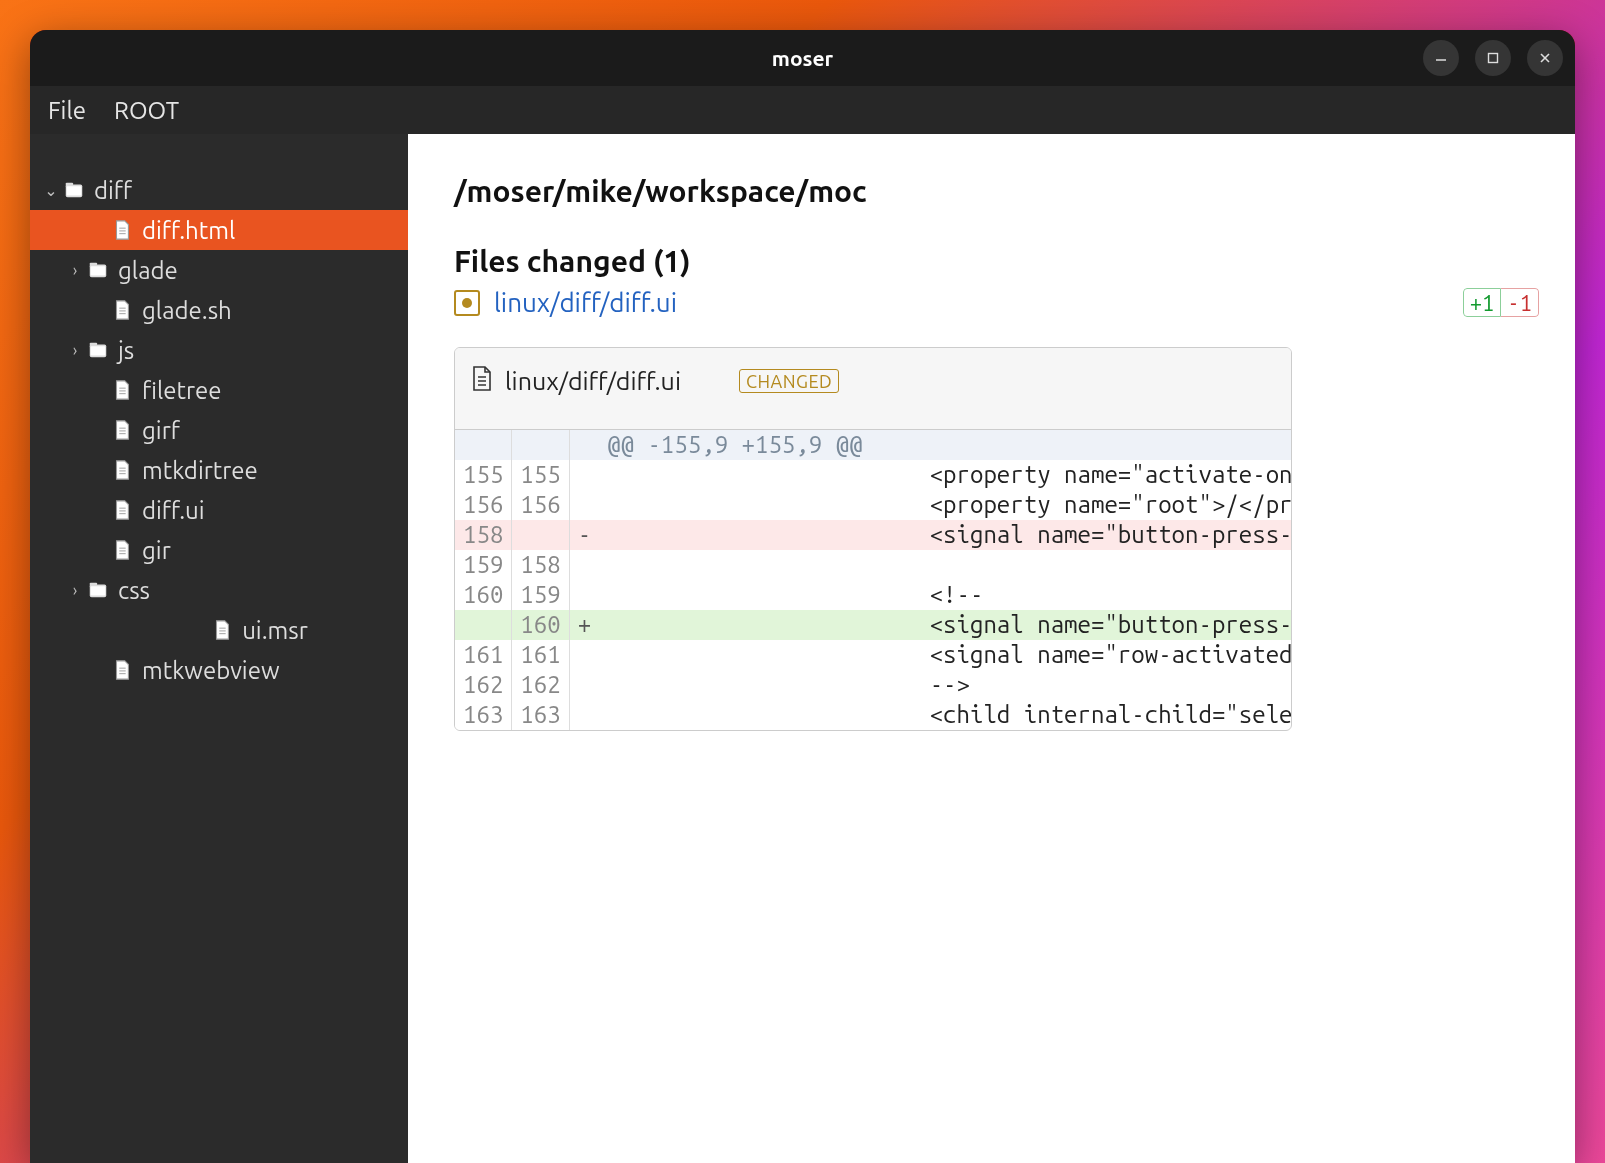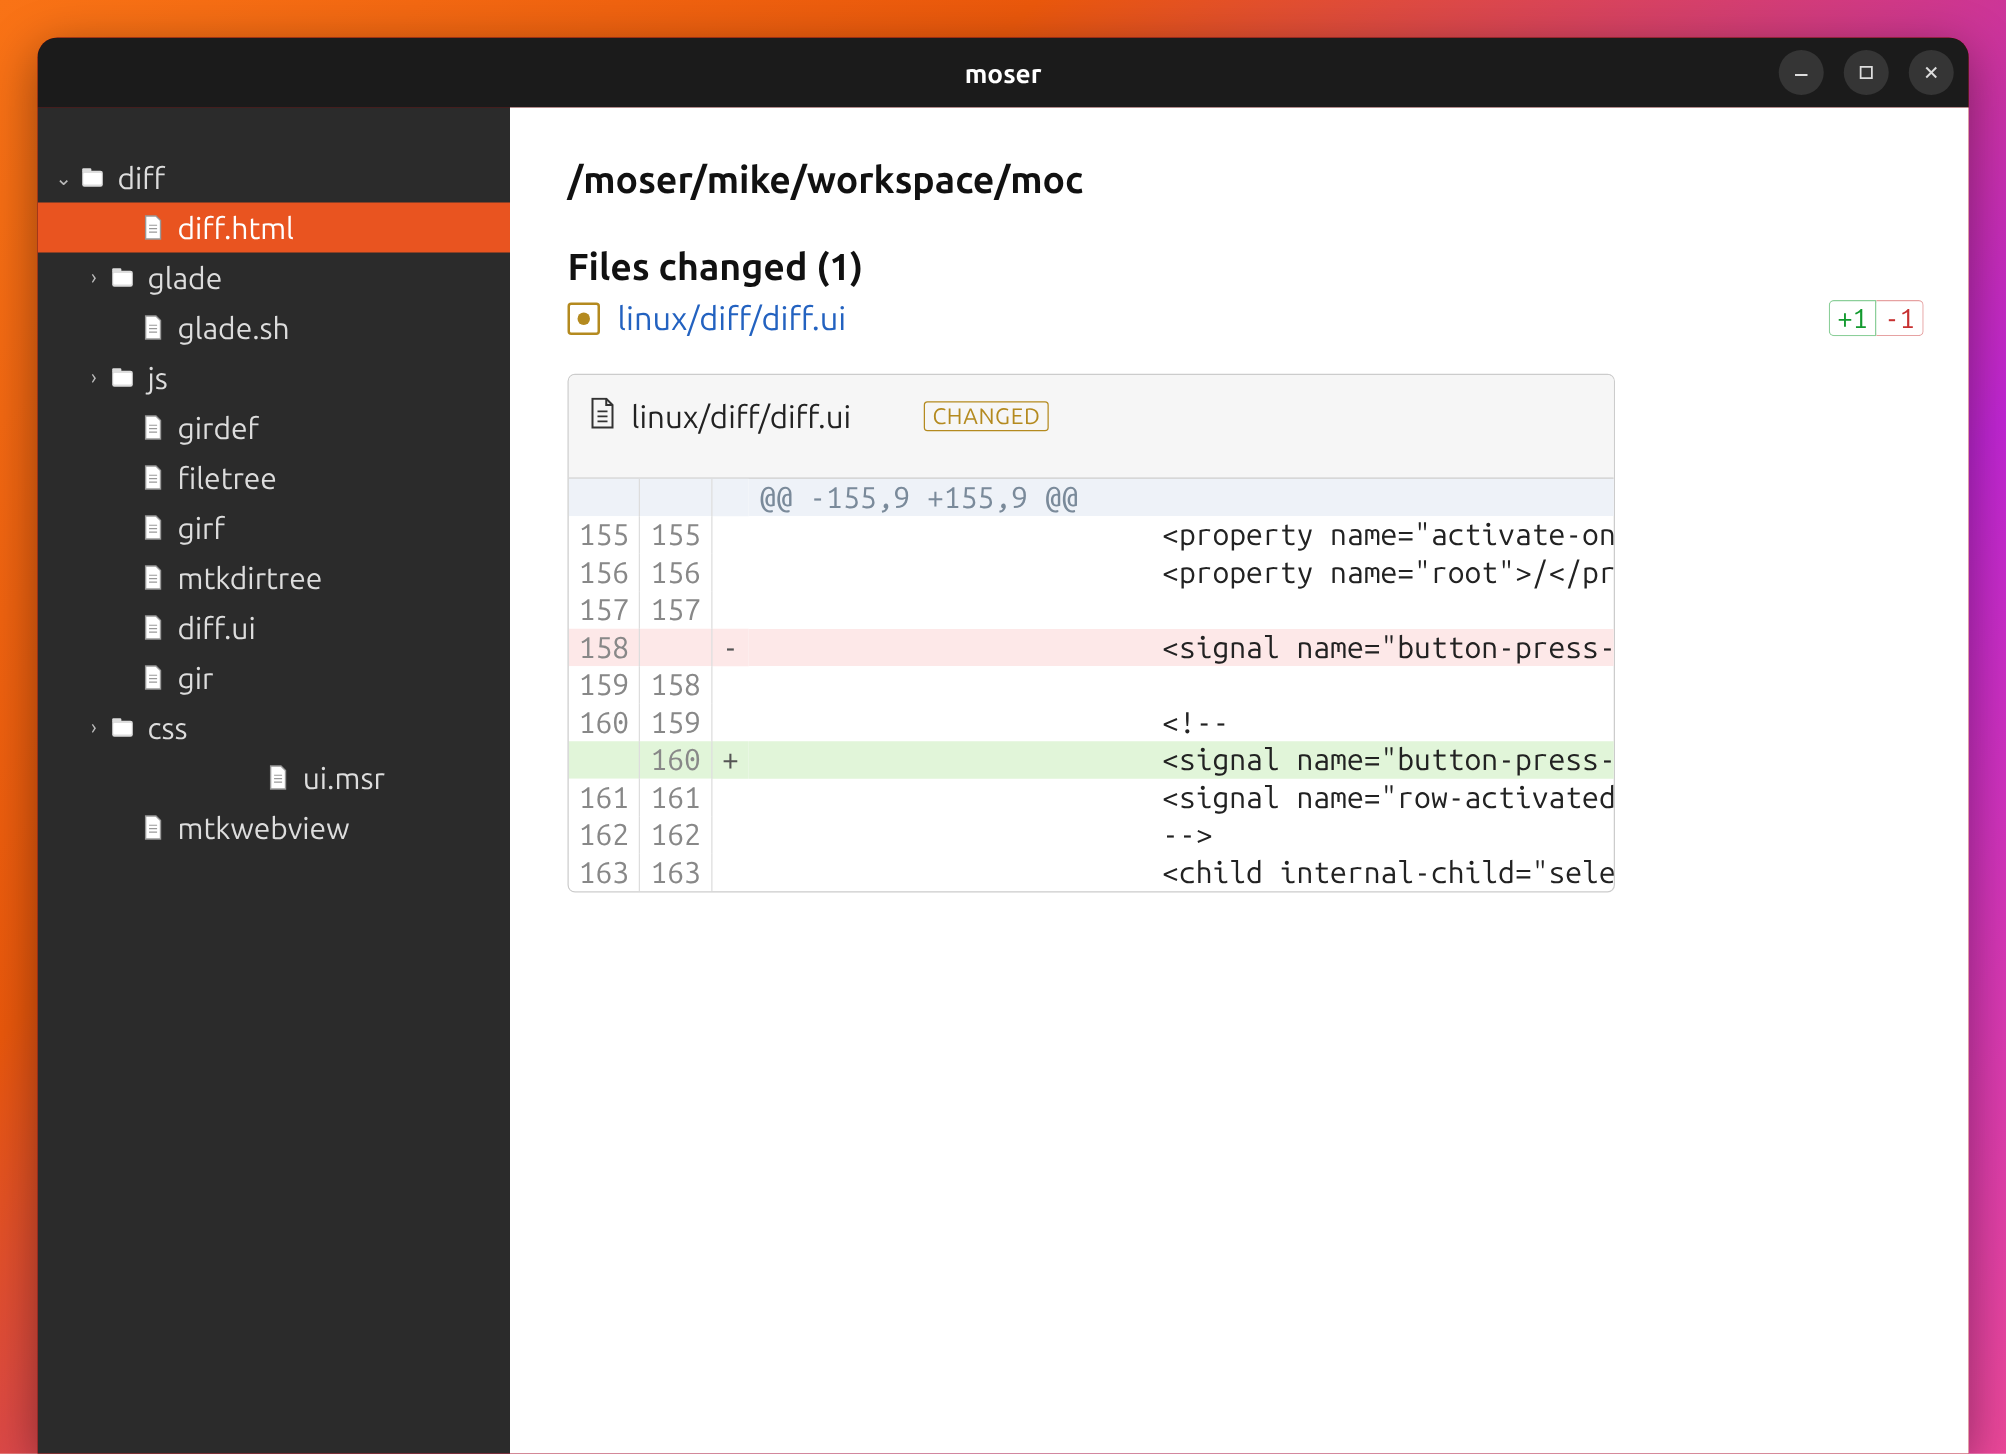--- a/index.html
+++ b/index.html
@@ -282,20 +282,24 @@
       </div>
       <div class="win-btn">
         <svg viewBox="0 0 14 14">
             <line x1="3" y1="3" x2="11" y2="11" stroke="currentColor" stroke-width="1.6"></line>
             <line x1="11" y1="3" x2="3" y2="11" stroke="currentColor" stroke-width="1.6"></line>
           </svg>
       </div>
     </div>
   </div>
 
+  <div class="menubar">
+    <div class="menu-item">File</div>
+    <div class="menu-item">ROOT</div>
+  </div>
 
   <div class="body">
 
     <div class="sidebar" id="sidebar">
         <div class="tree-row" style="padding-left: 12px;">
           <span class="chev">⌄</span>
           <span class="ticon">
             <svg viewBox="0 0 24 24">
               <rect x="3" y="6" width="18" height="14" rx="2" fill="#ddd" stroke="#888" stroke-width="0"></rect>
               <rect x="3" y="4" width="8" height="4" rx="1" fill="#ddd"></rect>
@@ -342,32 +346,20 @@
         <div class="tree-row" style="padding-left: 36px;">
           <span class="chev">›</span>
           <span class="ticon">
             <svg viewBox="0 0 24 24">
               <rect x="3" y="6" width="18" height="14" rx="2" fill="#ddd" stroke="#888" stroke-width="0"></rect>
               <rect x="3" y="4" width="8" height="4" rx="1" fill="#ddd"></rect>
               <rect x="4" y="8" width="16" height="10" rx="1" fill="#fff"></rect>
             </svg>
           </span>
           <span class="tree-label">js</span>
-        </div>
-        <div class="tree-row" style="padding-left: 60px;">
-          <span class="chev"></span>
-          <span class="ticon">
-            <svg viewBox="0 0 24 24">
-              <path d="M6 2h9l4 4v16H6z" fill="#fff" stroke="#999" stroke-width="1.2"></path>
-              <line x1="9" y1="10" x2="16" y2="10" stroke="#999"></line>
-              <line x1="9" y1="13" x2="16" y2="13" stroke="#999"></line>
-              <line x1="9" y1="16" x2="16" y2="16" stroke="#999"></line>
-            </svg>
-          </span>
-          <span class="tree-label">girdef</span>
         </div>
         <div class="tree-row" style="padding-left: 60px;">
           <span class="chev"></span>
           <span class="ticon">
             <svg viewBox="0 0 24 24">
               <path d="M6 2h9l4 4v16H6z" fill="#fff" stroke="#999" stroke-width="1.2"></path>
               <line x1="9" y1="10" x2="16" y2="10" stroke="#999"></line>
               <line x1="9" y1="13" x2="16" y2="13" stroke="#999"></line>
               <line x1="9" y1="16" x2="16" y2="16" stroke="#999"></line>
             </svg>
@@ -499,26 +491,20 @@
                 <td class="lno">155</td>
                 <td class="sign"></td>
                 <td class="code">                        &lt;property name="activate-on-</td>
               </tr>
               <tr class="ctx">
                 <td class="lno">156</td>
                 <td class="lno">156</td>
                 <td class="sign"></td>
                 <td class="code">                        &lt;property name="root"&gt;/&lt;/pro</td>
               </tr>
-              <tr class="ctx">
-                <td class="lno">157</td>
-                <td class="lno">157</td>
-                <td class="sign"></td>
-                <td class="code"></td>
-              </tr>
               <tr class="del">
                 <td class="lno">158</td>
                 <td class="lno"></td>
                 <td class="sign">-</td>
                 <td class="code">                        &lt;signal name="button-press-e</td>
               </tr>
               <tr class="ctx">
                 <td class="lno">159</td>
                 <td class="lno">158</td>
                 <td class="sign"></td>

